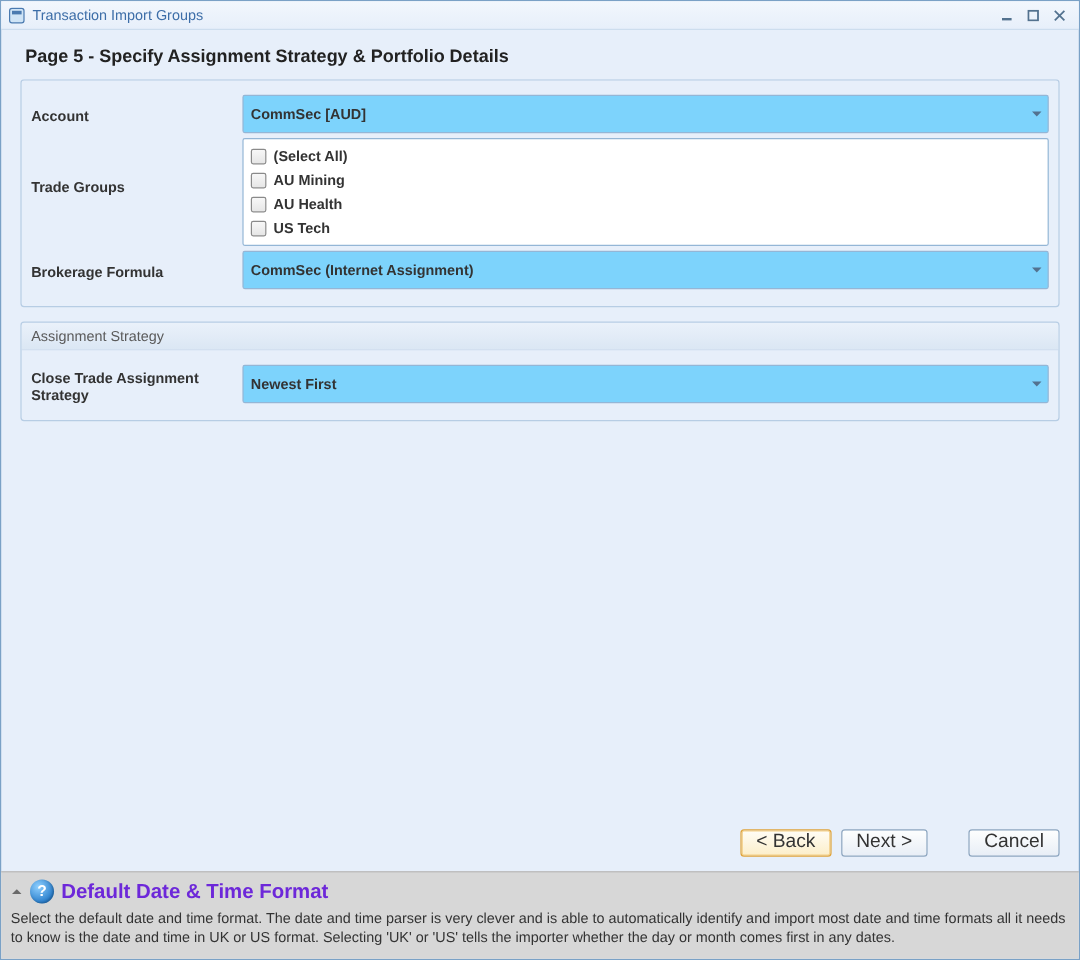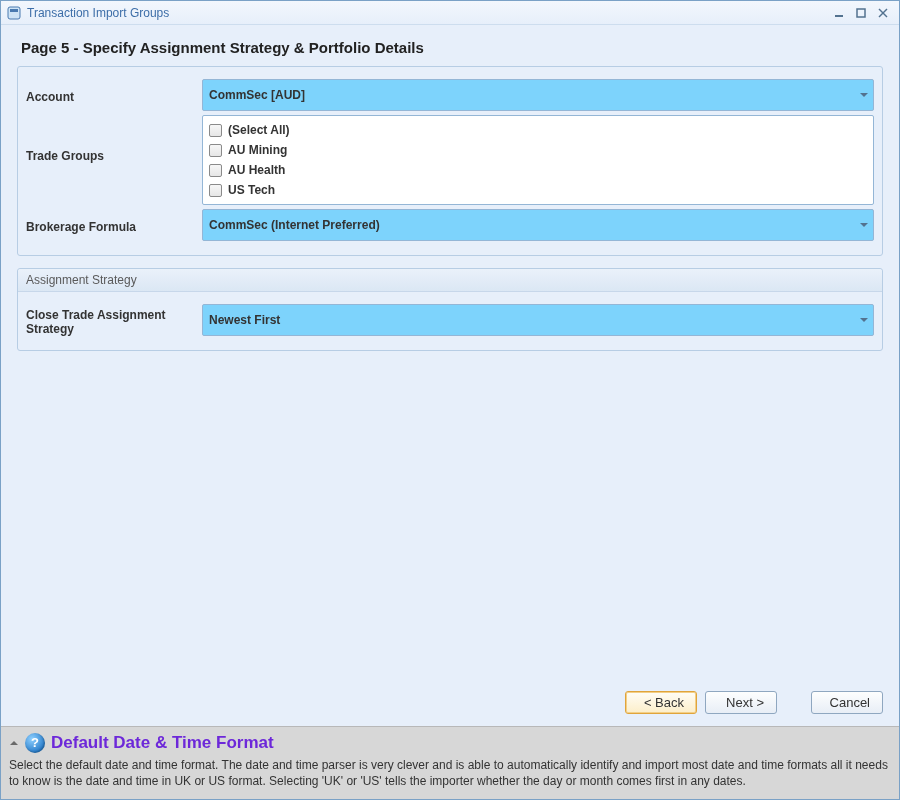--- a/index.html
+++ b/index.html
@@ -133,21 +133,21 @@
   .button-row .gap { width: 18px; }
   .btn {
     min-width: 72px;
     height: 23px;
     padding: 0 12px;
     border: 1px solid #8fa7c0;
     border-radius: 3px;
     background: linear-gradient(#fdfefe, #e8eef6);
     color:#333;
     display:flex; align-items:center; justify-content:flex-end;
-    font-size:13px;
+    font-size:16px;
   }
   .btn.focused {
     border-color: #e0a43b;
     box-shadow: 0 0 0 1px #f3cf86 inset;
     background: linear-gradient(#fffdf6, #fceec9);
   }
   
   .help-panel {
     border-top: 1px solid #b8b8b8;
     background: #d7d7d7;
@@ -246,21 +246,21 @@
                 <span class="lbl">US Tech</span>
               </div>
             </div>
           </div>
         </div>
 
         <div class="field-row">
           <div class="field-label">Brokerage Formula</div>
           <div class="field-control">
             <div class="combo">
-              <span>CommSec (Internet Preferred)</span>
+              <span>CommSec (Internet Assignment)</span>
               <span class="tri">
                 <svg width="8" height="8" viewBox="0 0 8 8">
                     <polygon points="0,2 8,2 4,6" fill="#53728f"></polygon>
                   </svg>
               </span>
             </div>
           </div>
         </div>
 
       </div>

